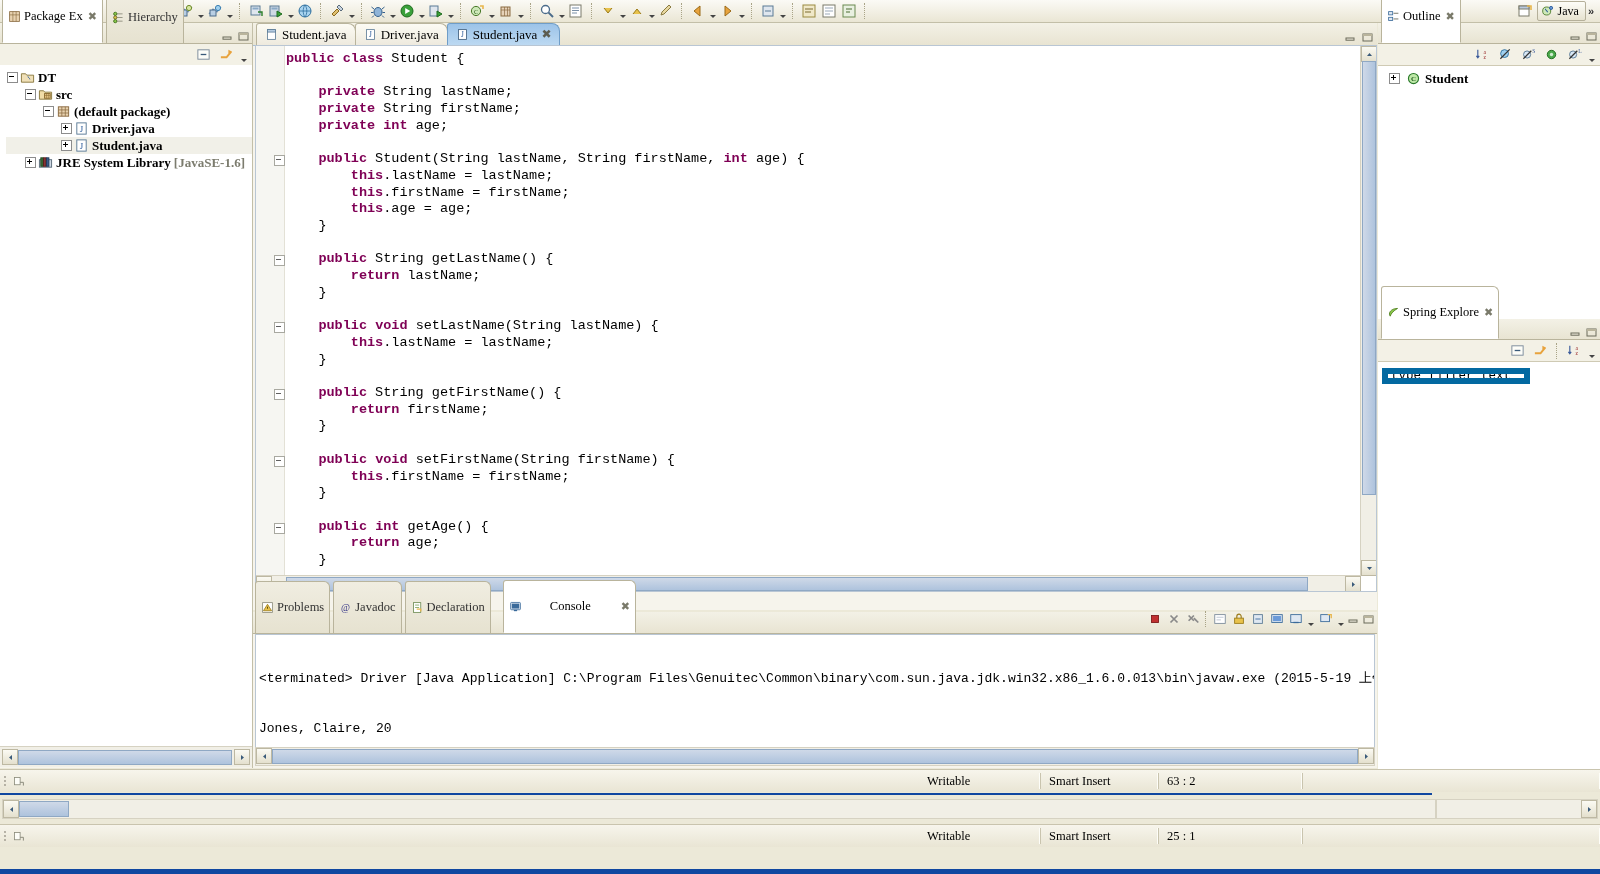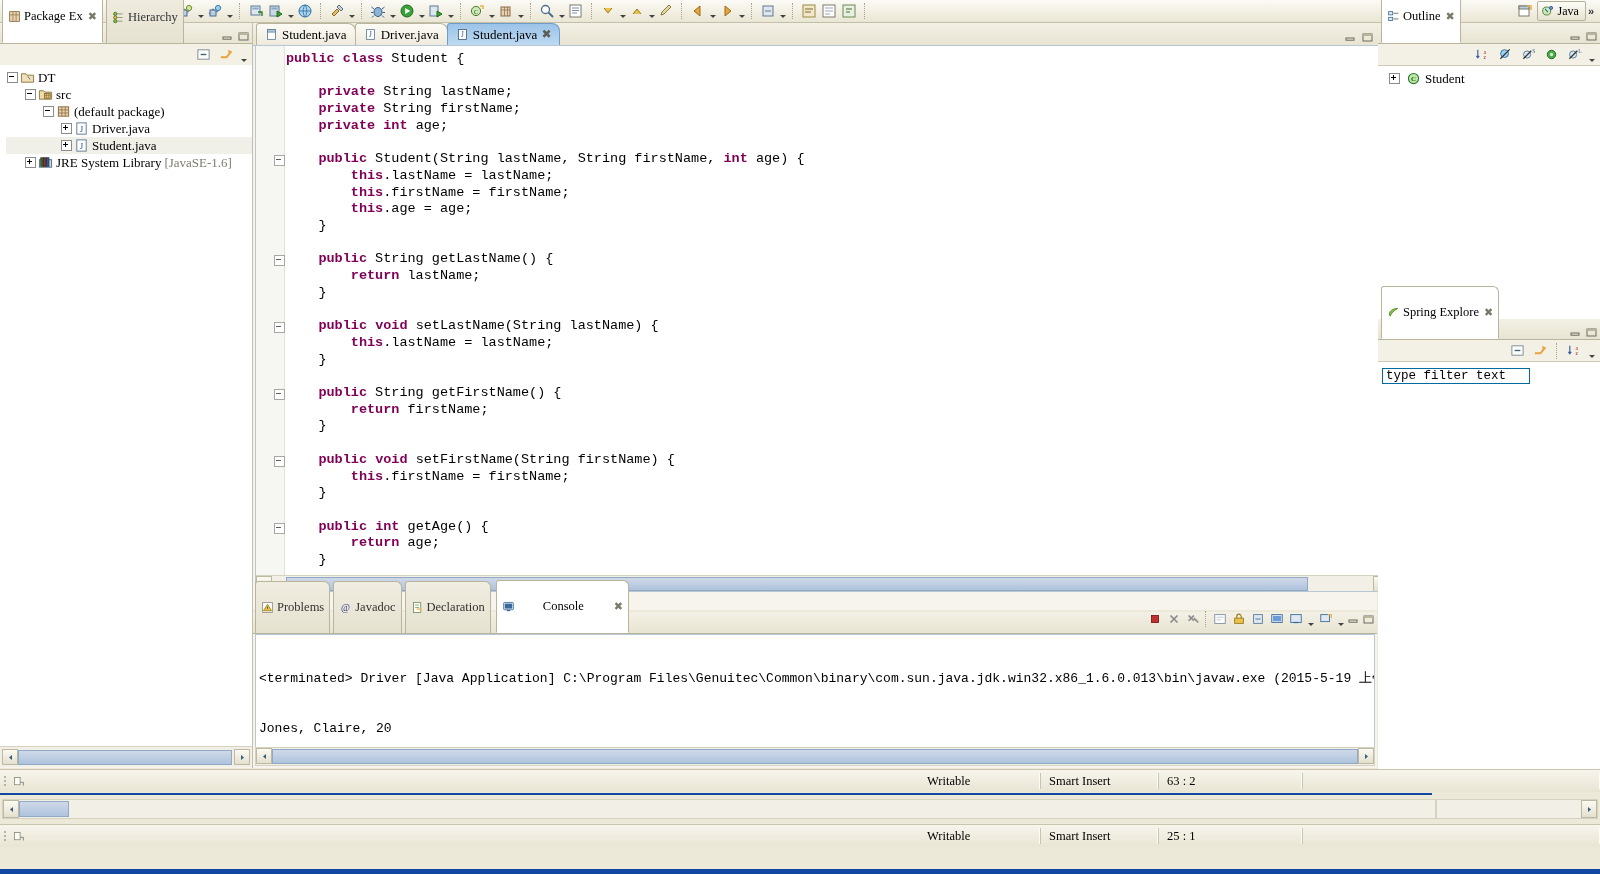--- a/index.html
+++ b/index.html
@@ -78,21 +78,21 @@
   
   .tree{padding:4px 0 0 6px;font-family:"Liberation Serif",serif;font-size:13px;}
   .trow{display:flex;align-items:center;height:17px;white-space:nowrap;}
   .texp{width:13px;height:13px;display:flex;align-items:center;justify-content:center;}
   .tbox{
     width:9px;height:9px;border:1px solid #8c8c8c;background:#fff;
     position:relative;display:inline-block;
   }
   .tbox::before{content:"";position:absolute;left:1px;top:3px;width:5px;height:1px;background:#000;}
   .tbox.plus::after{content:"";position:absolute;left:3px;top:1px;width:1px;height:5px;background:#000;}
-  .tlbl{margin-left:3px;}
+  .tlbl{margin-left:3px;font-weight:bold;}
   .tlbl.dim{color:#7c7c6e;}
   .tsel{background:#f1f0e8;}
   .ticon{width:16px;height:15px;display:flex;align-items:center;justify-content:center;}
 
   
   .editor-tabbar{
     height:22px;display:flex;align-items:flex-end;
     background:linear-gradient(#f3f1e6,#e8e4d2);
     border-bottom:1px solid #a9c0d8;position:relative;
   }
@@ -102,21 +102,21 @@
     border:1px solid #b9b49c;border-bottom:none;border-radius:3px 8px 0 0;
     background:linear-gradient(#fcfbf4,#eeeade);margin-right:-1px;
   }
   .etab.active{
     background:linear-gradient(#9cc3e8,#bcd9f2);
     border-color:#6f9dc8;color:#000;z-index:3;
   }
   .etab .closex{font-size:12px;color:#5c5c50;}
   .etab-right{position:absolute;right:3px;bottom:2px;display:flex;gap:4px;}
 
-  .code-wrap{position:absolute;background:#fff;overflow:hidden;padding-left:28px;}
+  .code-wrap{position:absolute;background:#fff;overflow:hidden;}
   .gutter-fold{
     position:absolute;left:0;top:0;width:28px;height:100%;
     background:#f6f6f2;border-right:1px solid #e3e1d6;
   }
   .ann-col{
     position:absolute;left:0;top:0;width:14px;height:100%;
     background:linear-gradient(90deg,#eeeeea,#f8f8f4);
   }
   .code{
     position:absolute;left:30px;top:0;right:0;bottom:0;
@@ -159,21 +159,21 @@
     font-family:"Liberation Serif",serif;font-size:12.5px;
   }
   .st-cell{
     height:16px;display:flex;align-items:center;padding:0 8px;
     border-left:1px solid #c9c4ae;border-right:1px solid #fdfdf8;
   }
   .st-first{border-left:none;}
   .grip{width:10px;height:14px;display:flex;align-items:center;justify-content:center;}
 
   .filter-input{
-    height:16px;border:1px solid #0369a1;background:#fff;
+    height:16px;border:6px solid #0369a1;background:#fff;
     font-family:"Liberation Mono",monospace;font-size:12.5px;
     padding:0 3px;color:#000;outline:none;box-sizing:border-box;
   }
   .filter-input::placeholder{color:#000;opacity:1;}
 
   .blue-line{position:absolute;background:#1047a0;}
 </style>
 </head>
 <body>
 
@@ -676,21 +676,21 @@
         <span>Javadoc</span>
       </div>
       <div class="vtab inactive" style="margin-left:3px;">
         <svg class="ic" width="13" height="13" viewBox="0 0 16 16">
           <rect x="3" y="2" width="9" height="12" fill="#fff" stroke="#6a8a50"></rect>
           <path d="M5 5h5M5 8h5" stroke="#7aa05a"></path>
           <path d="M7 10 L12 10 L12 13" fill="none" stroke="#e8b64c" stroke-width="1.6"></path>
         </svg>
         <span>Declaration</span>
       </div>
-      <div class="vtab active" style="margin-left:5px;gap:28px;">
+      <div class="vtab active" style="margin-left:12px;gap:28px;">
         <svg class="ic" width="13" height="13" viewBox="0 0 16 16">
           <rect x="2" y="3" width="12" height="9" rx="1" fill="#dfe8f2" stroke="#3a6a9a"></rect>
           <rect x="3.5" y="4.5" width="9" height="6" fill="#3a6a9a"></rect>
           <path d="M6 13h4" stroke="#3a6a9a" stroke-width="1.5"></path>
         </svg>
         <span>Console</span>
         <span class="closex">✖</span>
       </div>
 
       <div class="view-tb-right" style="right:2px;bottom:2px;gap:2px;">

